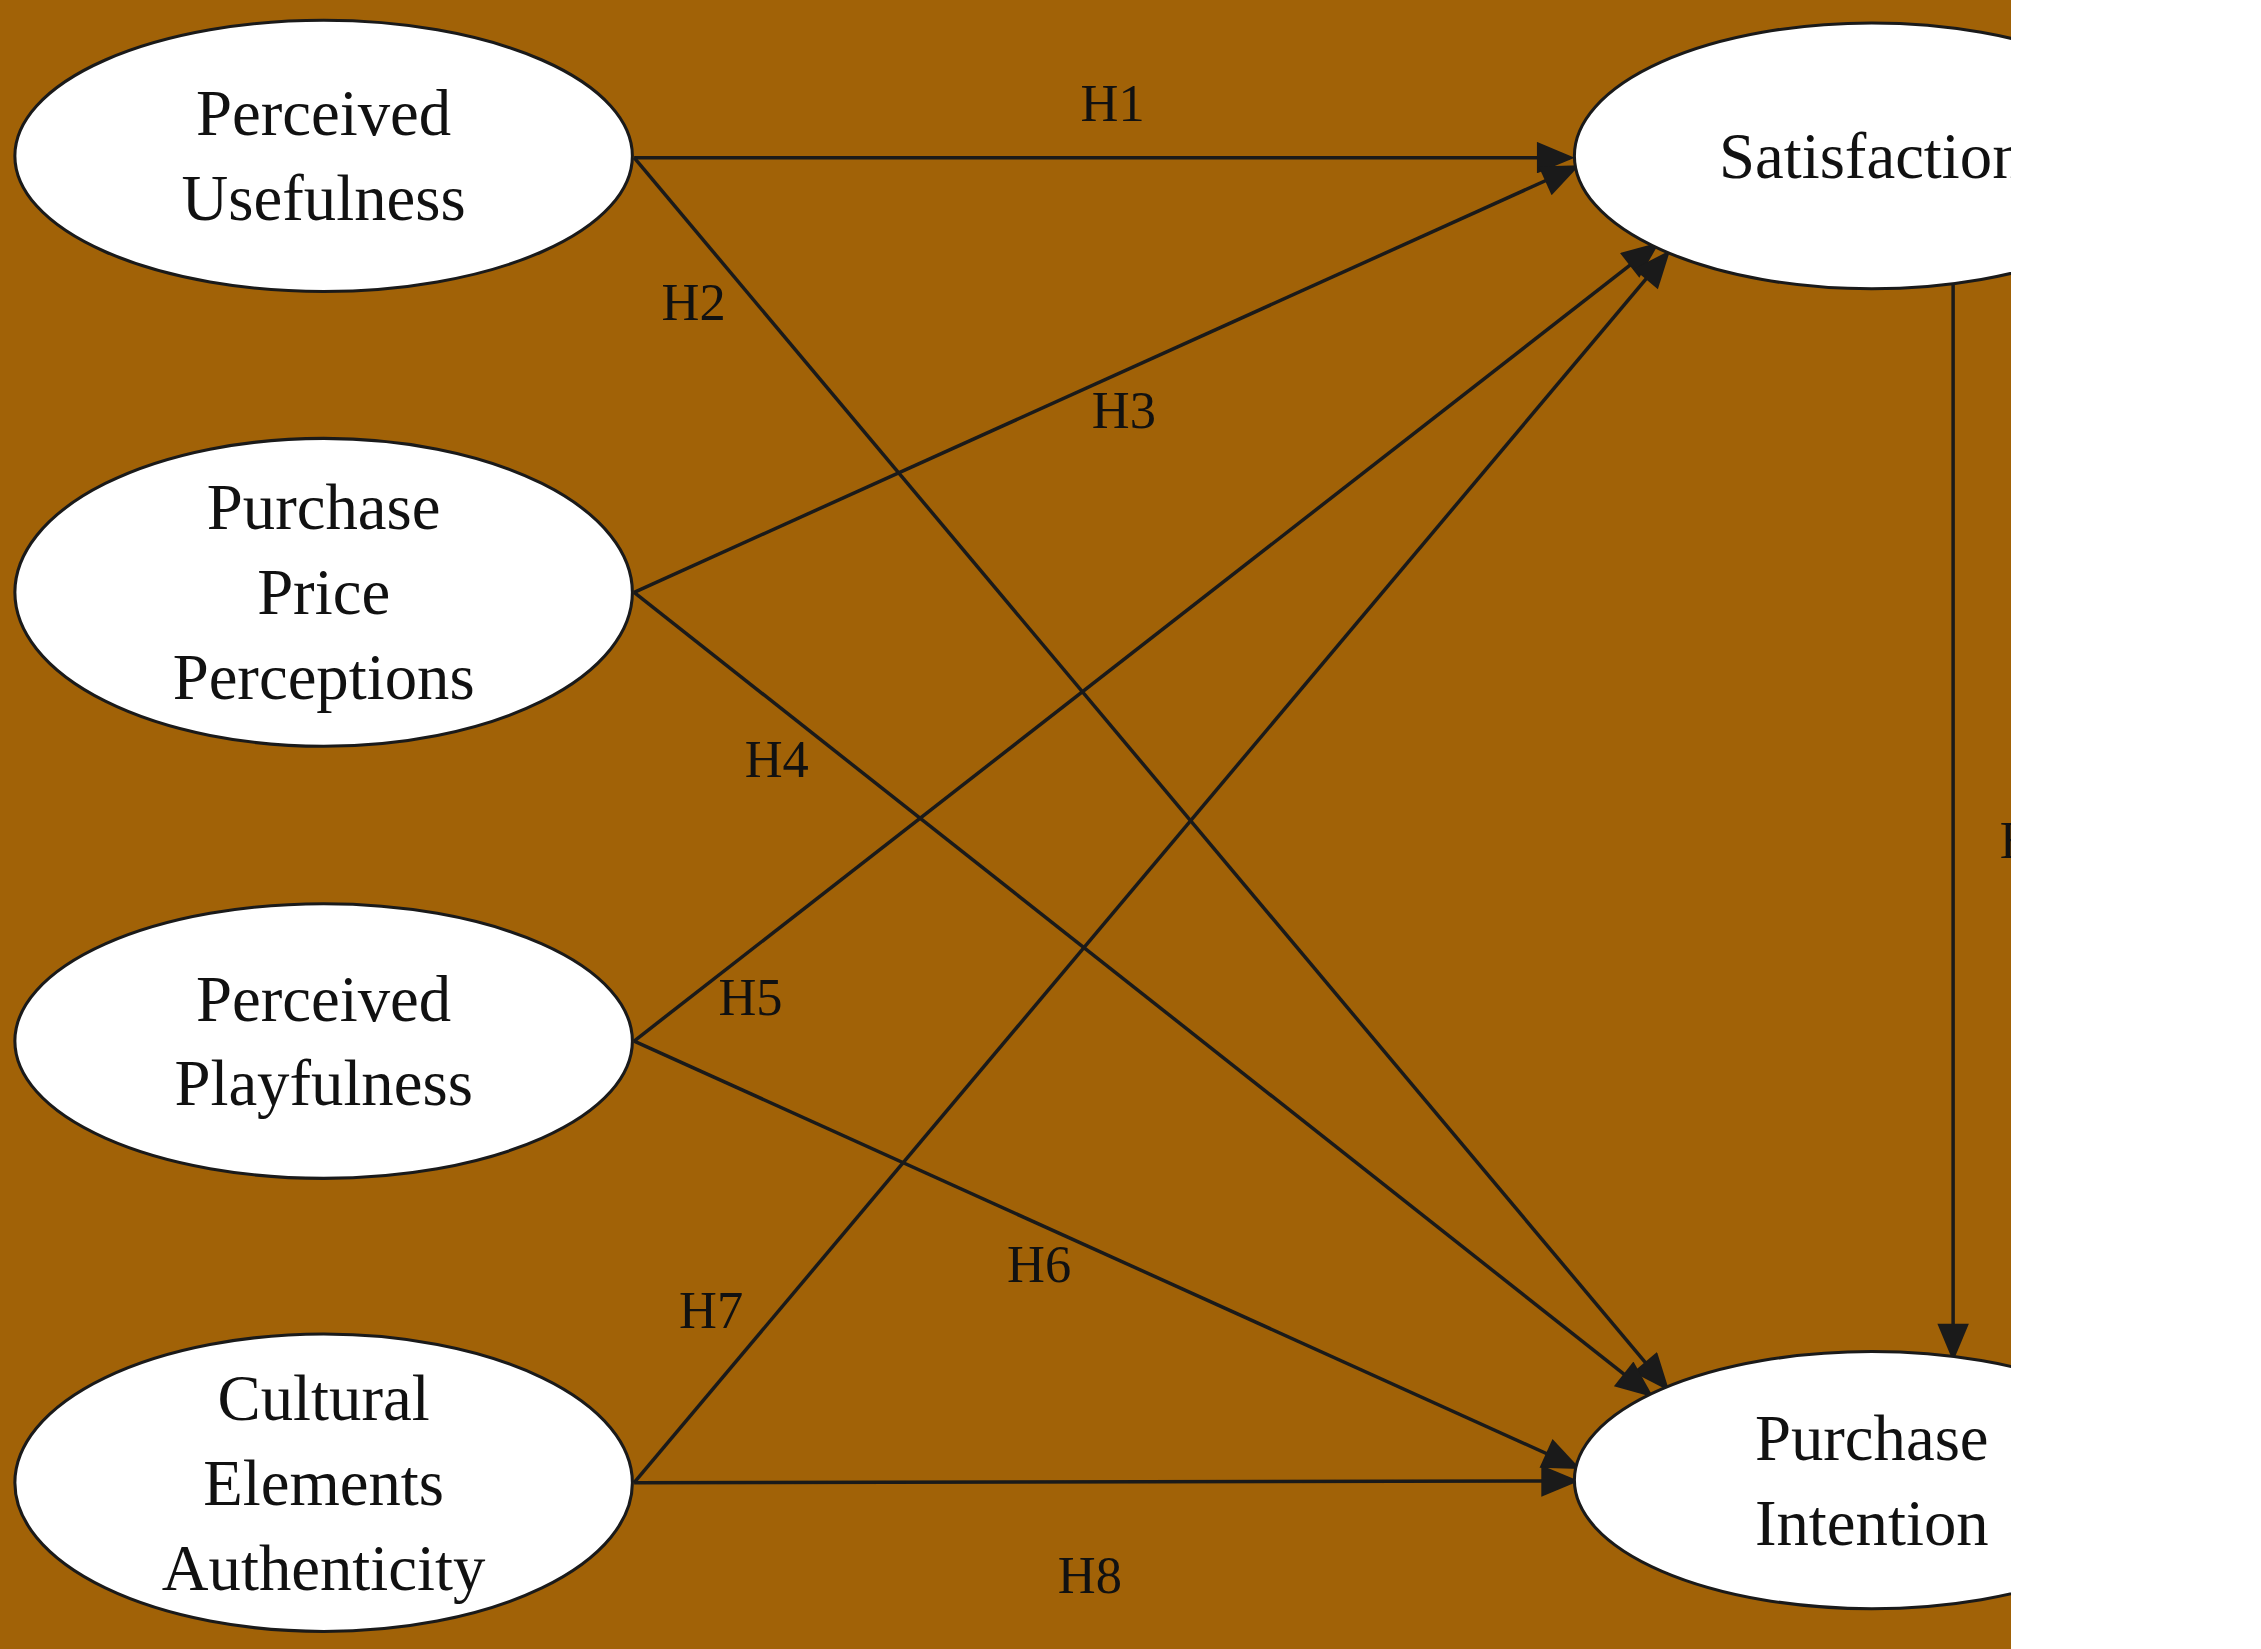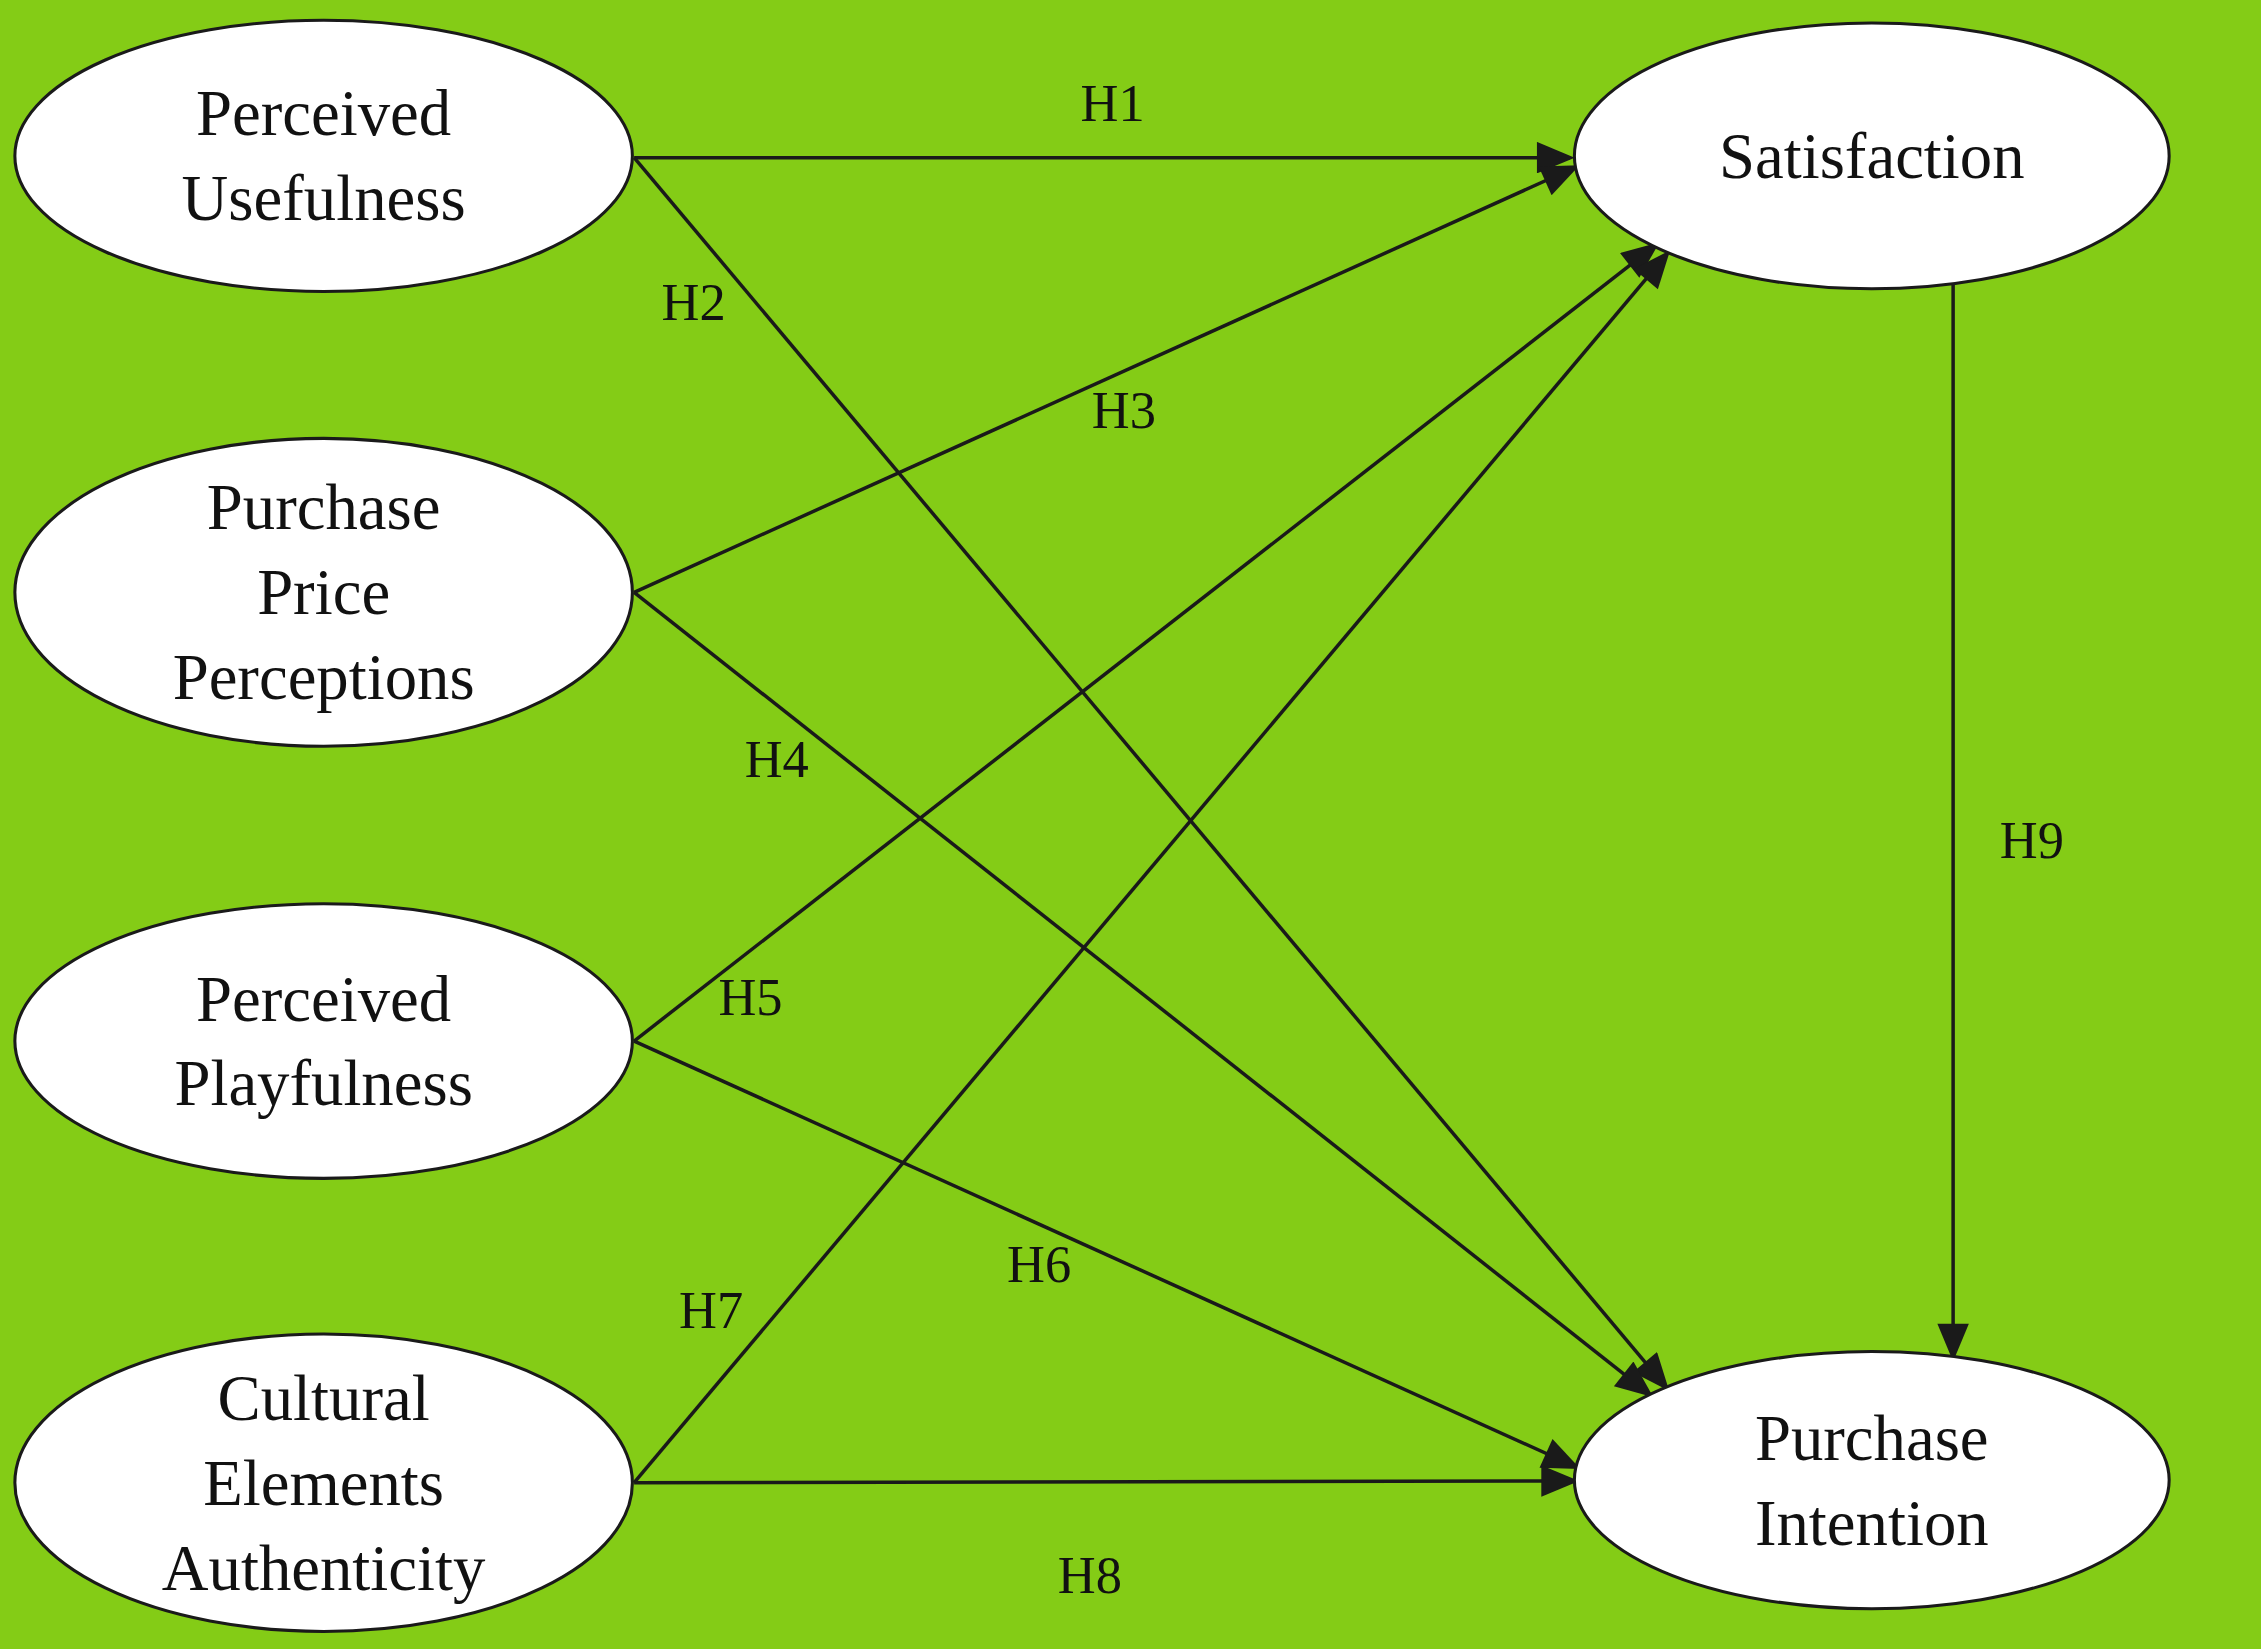--- a/index.html
+++ b/index.html
@@ -1,24 +1,24 @@
 <!DOCTYPE html>
 <html style="font-size:14px"><head>
 <meta charset="utf-8">
 <style>
   html, body {
     margin: 0;
     padding: 0;
     background: #ffffff;
   }
   .canvas {
-    width: 2261px;
+    width: 2011px;
     height: 1650px;
     position: relative;
-    background: #84cc16;
+    background: #a16207;
     overflow: hidden;
   }
   svg { display: block; }
   .node-ellipse {
     fill: #ffffff;
     stroke-width: 3.5;
   }
   .edge-line {
     fill: none;
     stroke-width: 4;

